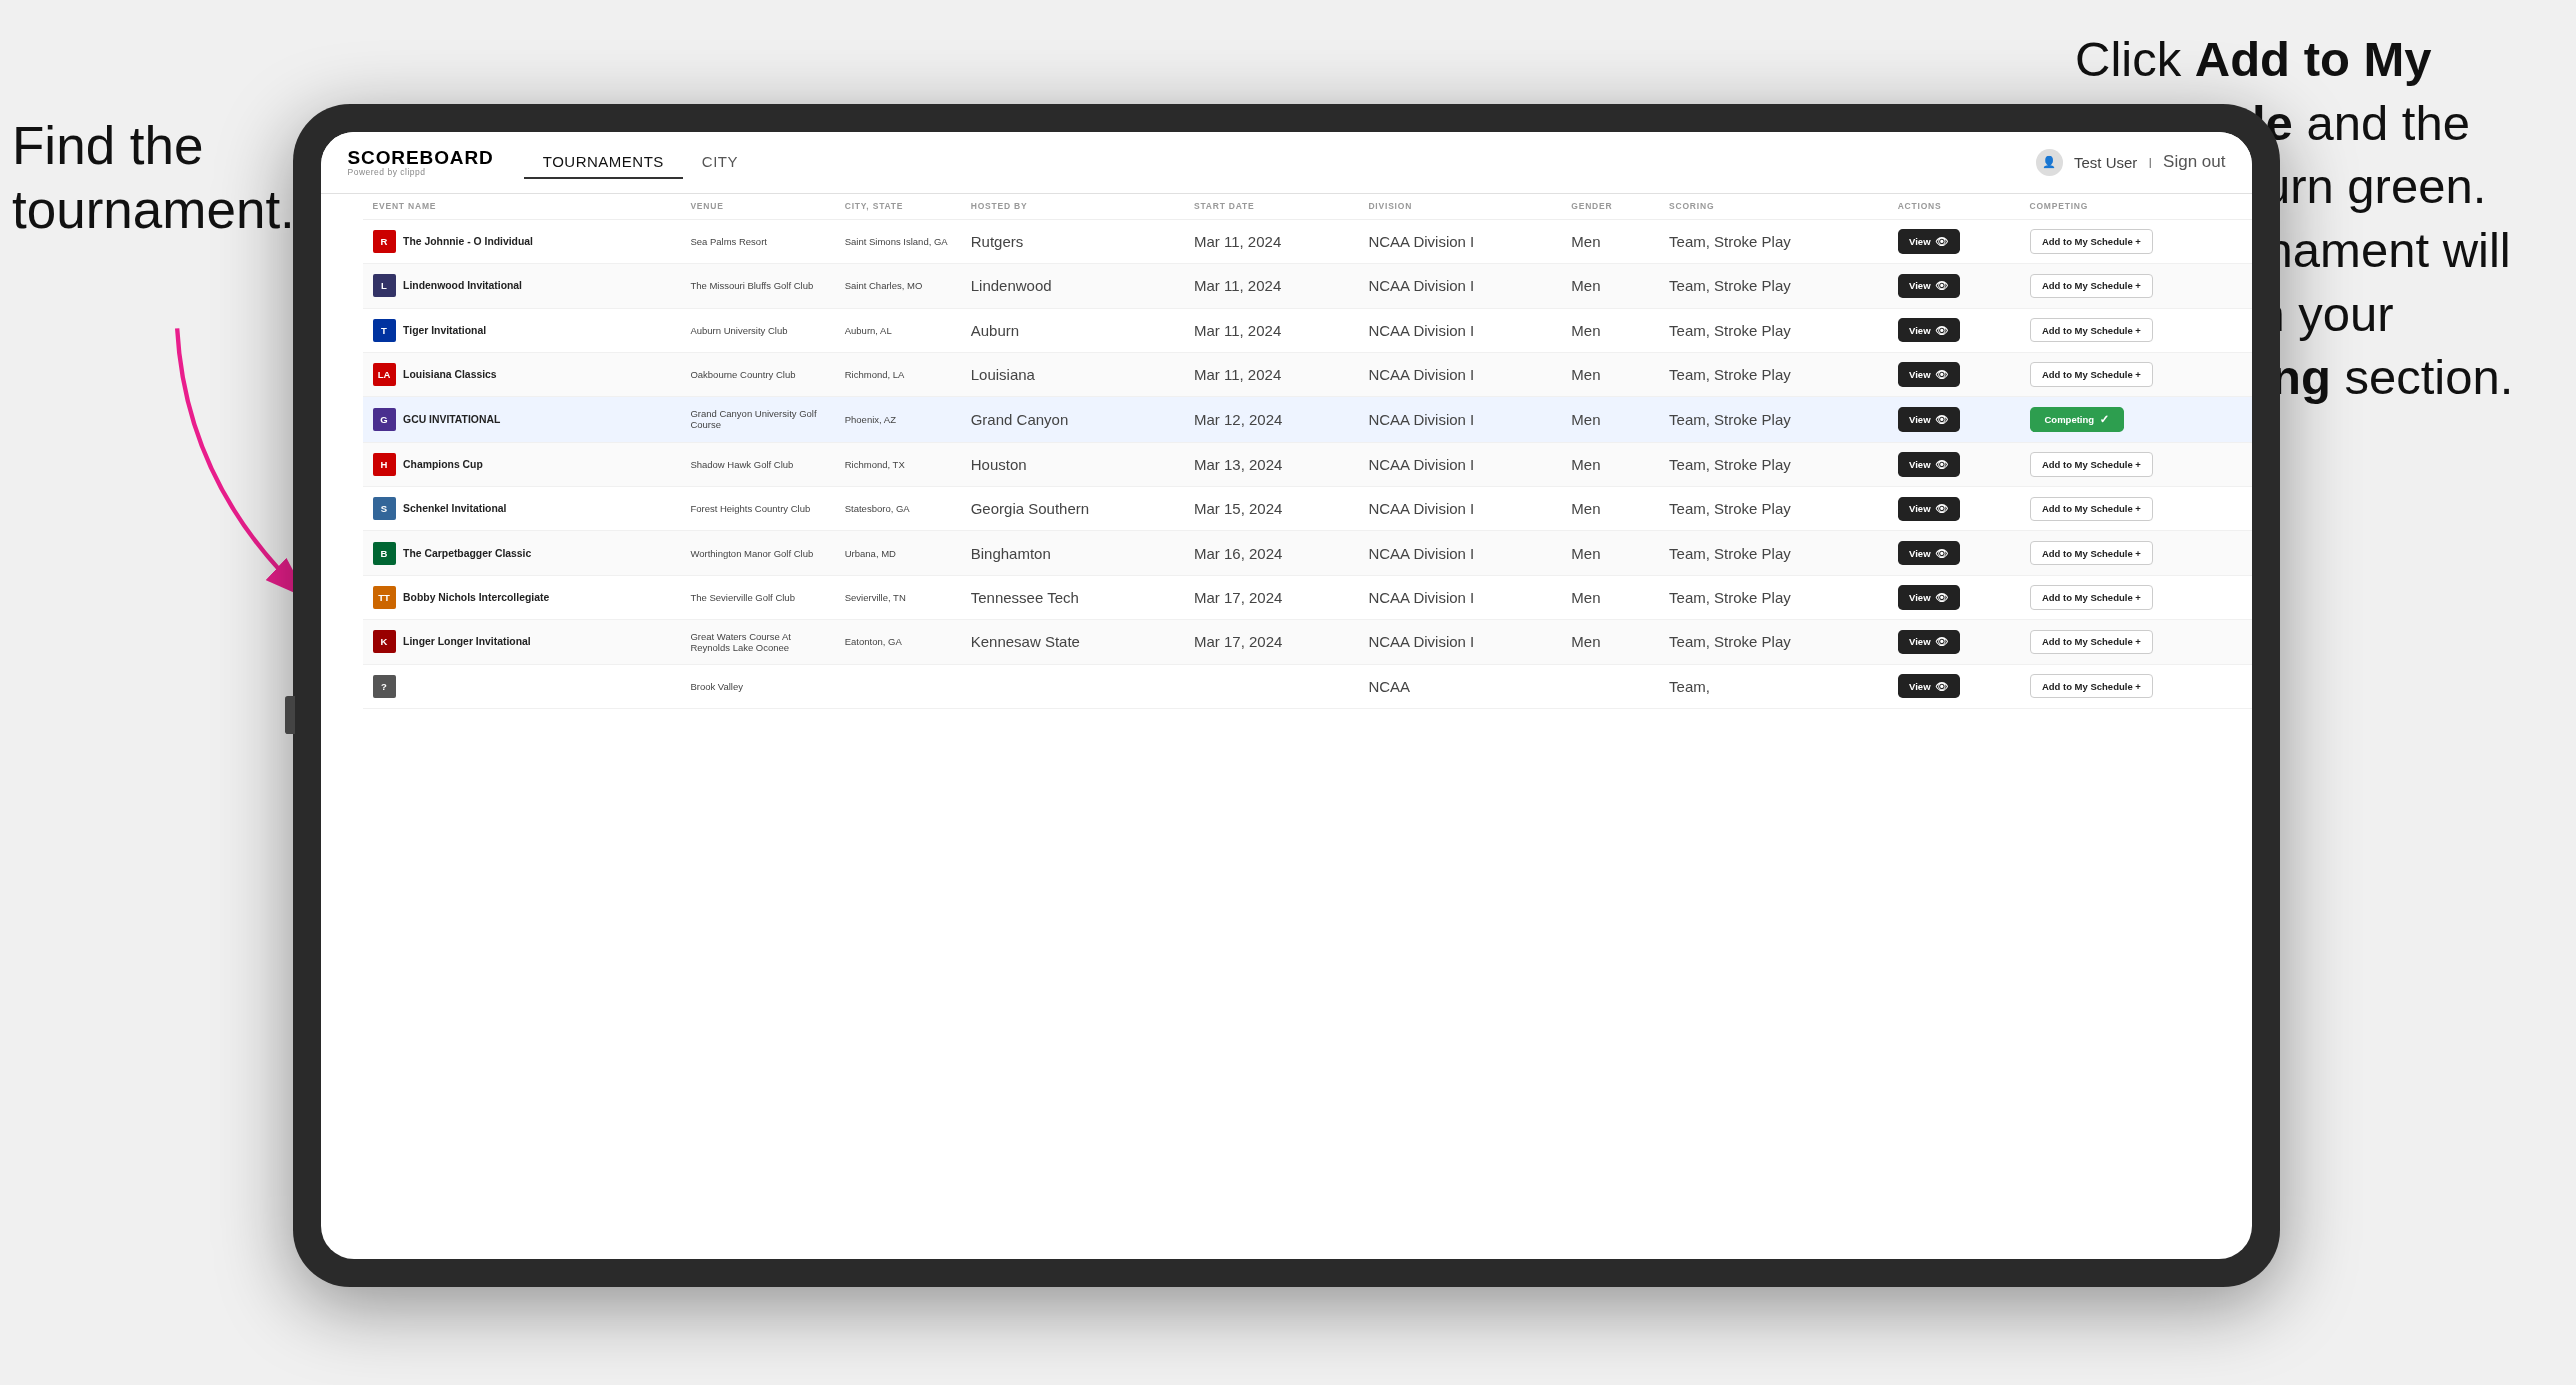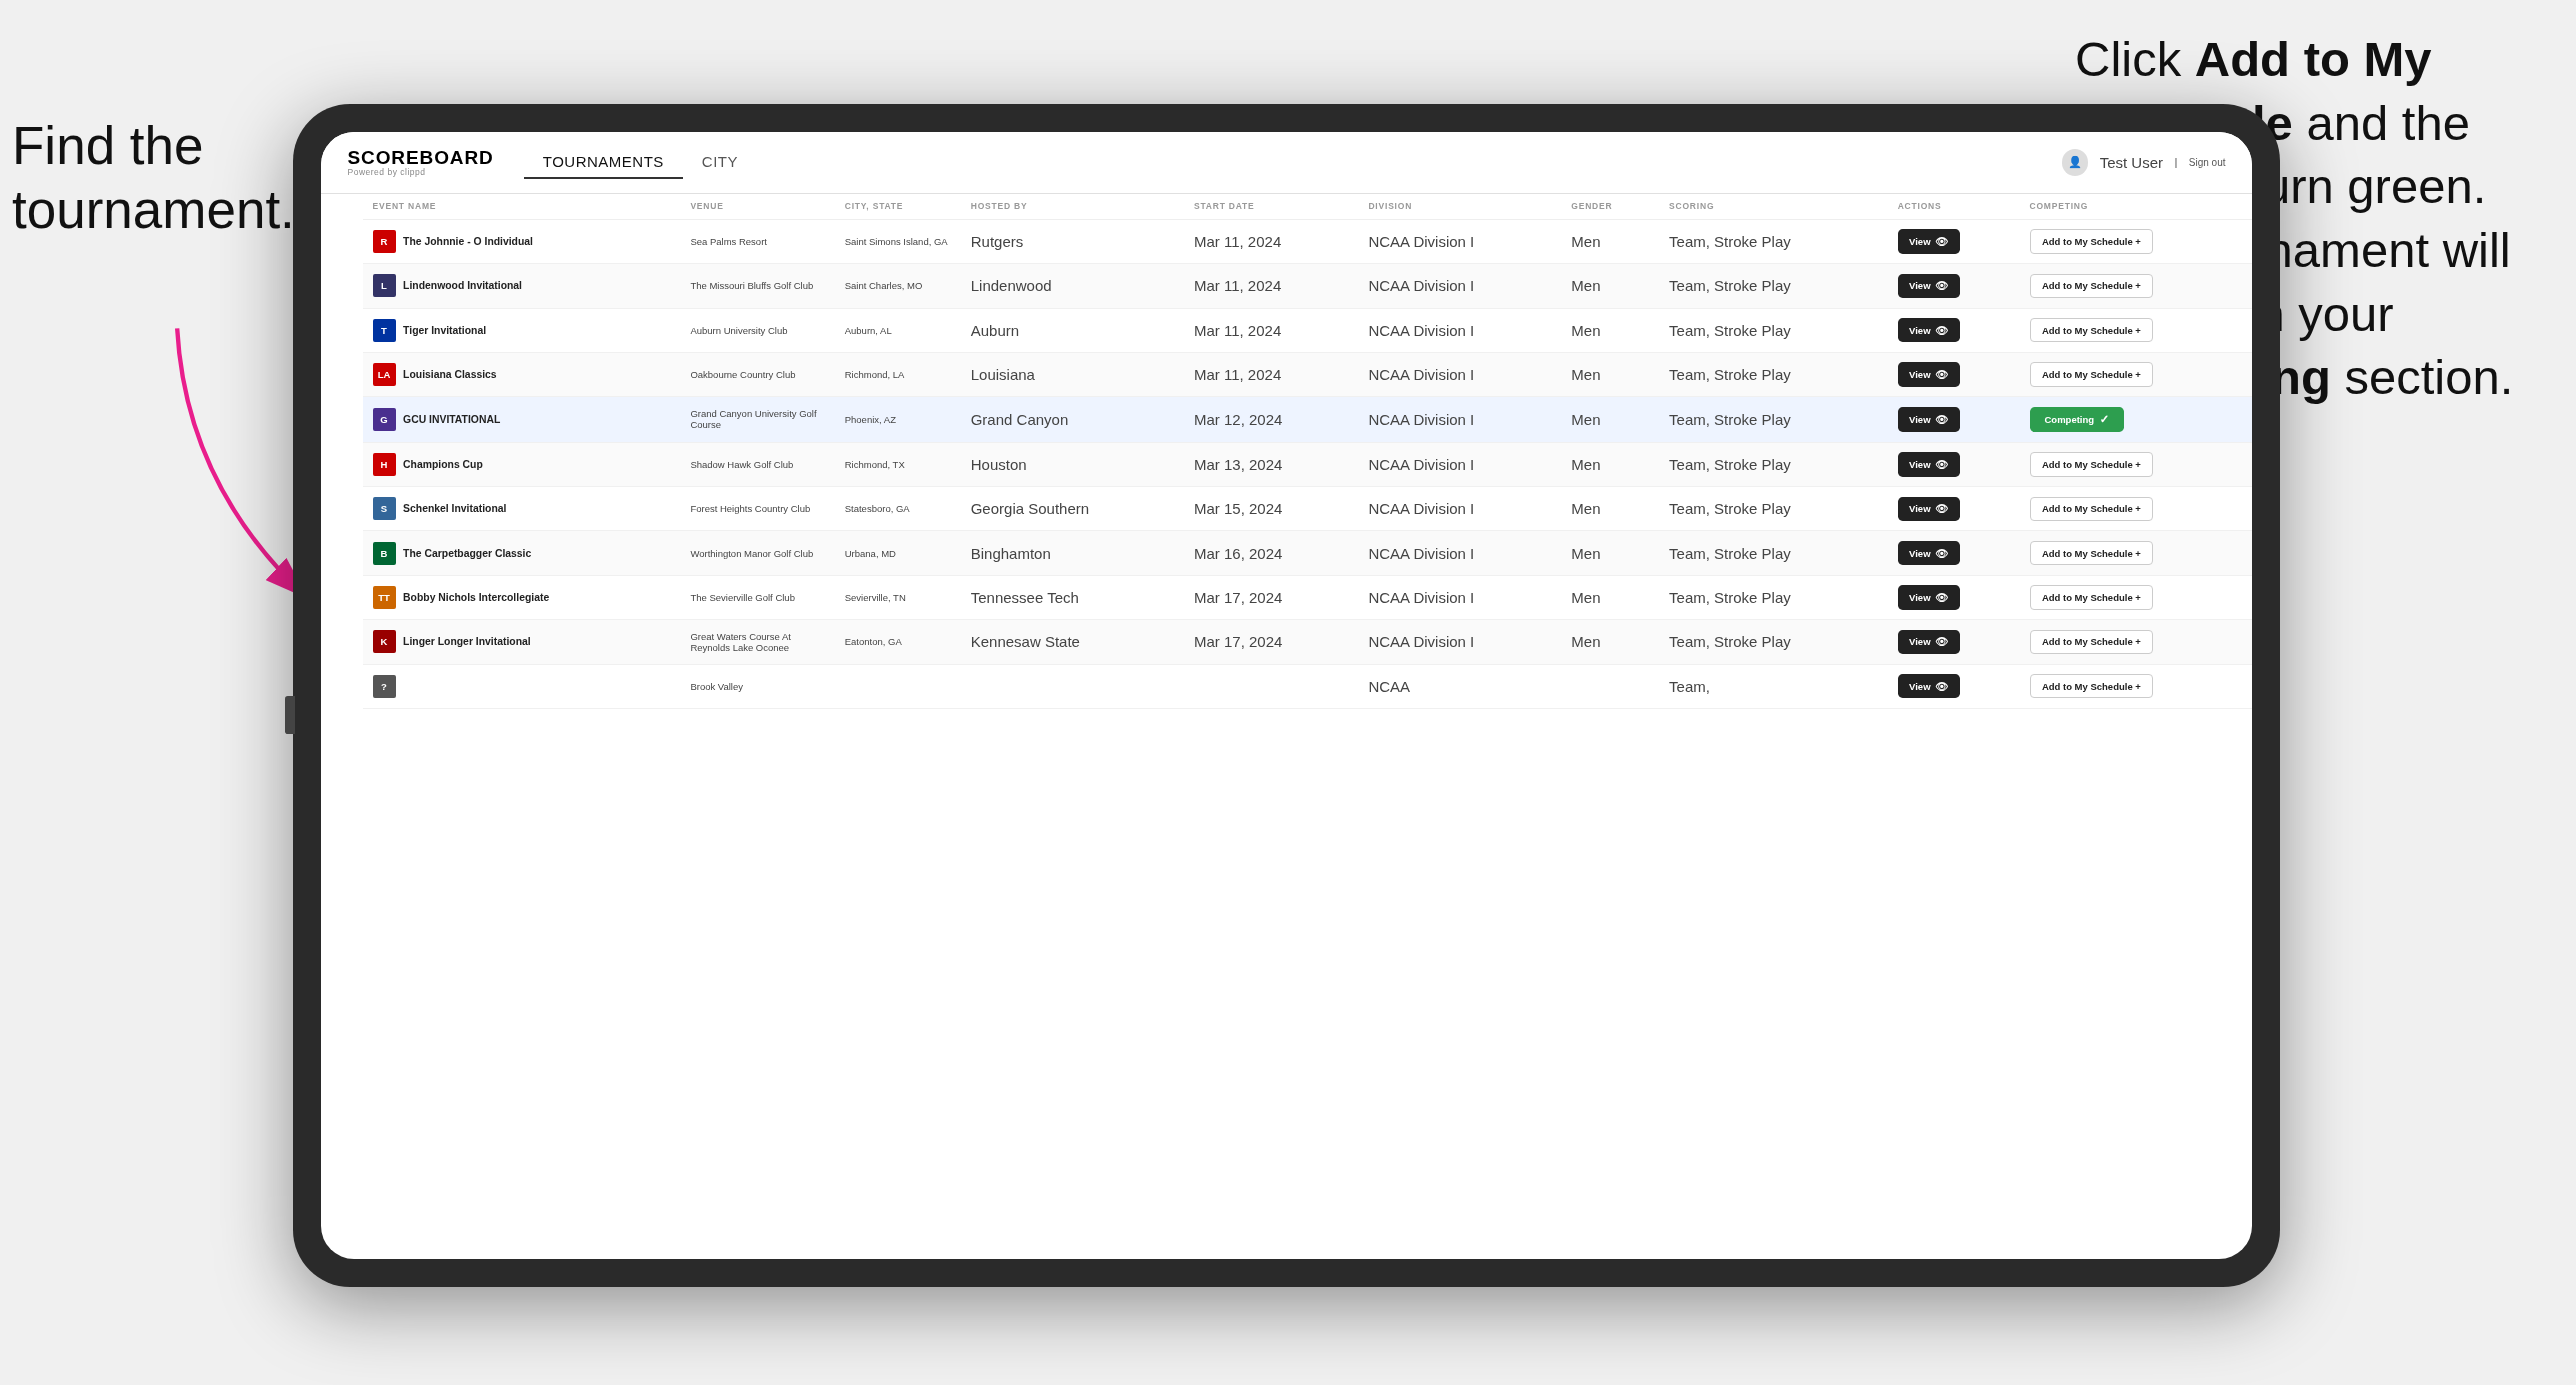--- a/index.html
+++ b/index.html
@@ -134,21 +134,21 @@
       background: #ddd;
       display: flex;
       align-items: center;
       justify-content: center;
       font-size: 11.4px;
       color: #666;
     }
 
     .sign-out-link {
       color: #555;
-      font-size: 10px;
+      font-size: 17px;
       text-align: right;
     }
 
     
     .table-container {
       flex: 1;
       overflow-y: auto;
       margin-left: 42px;
     }
 

